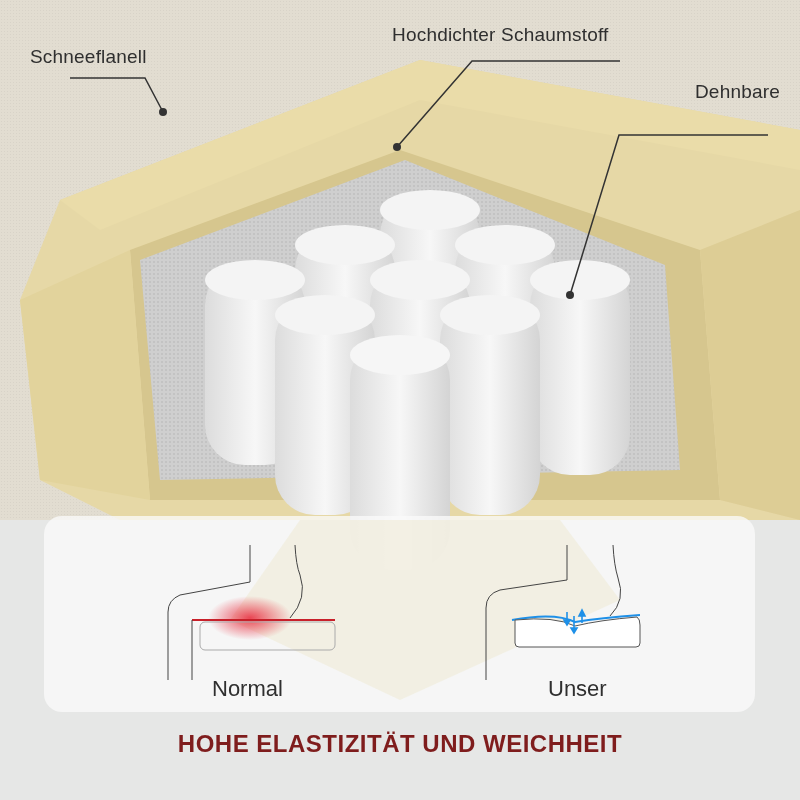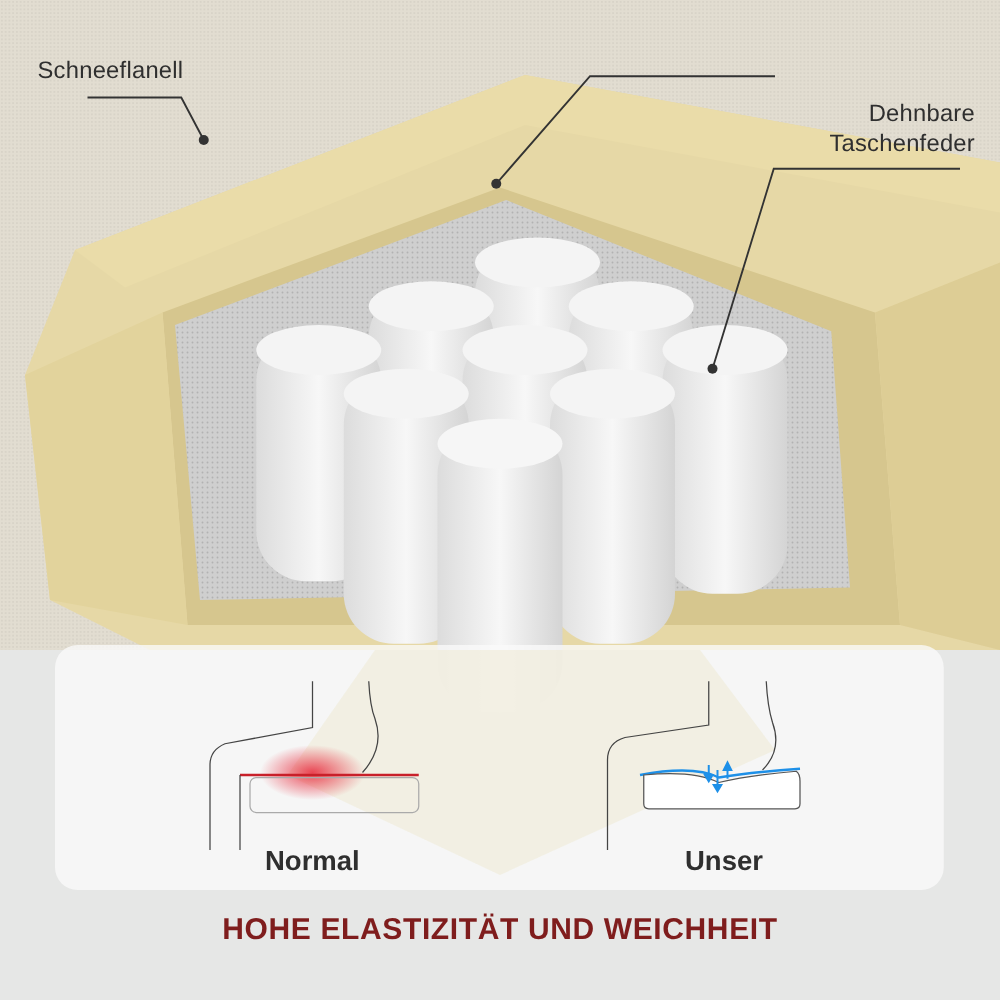--- a/index.html
+++ b/index.html
@@ -8,21 +8,21 @@
   .fabric{position:absolute;left:0;top:0;width:800px;height:520px;
     background-color:#e2ddd1;
     background-image:radial-gradient(rgba(0,0,0,0.045) 0.6px, transparent 0.8px);
     background-size:3px 3px;}
   svg.illus{position:absolute;left:0;top:0;}
   .label{position:absolute;color:#2f2f2f;font-size:19px;letter-spacing:0.2px;}
   .lbl-schnee{left:30px;top:46px;}
   .lbl-hoch{left:392px;top:24px;}
   .lbl-dehn{left:600px;top:80px;text-align:right;line-height:24px;width:180px;}
   .panel{position:absolute;left:44px;top:516px;width:711px;height:196px;border-radius:18px;background:rgba(250,250,250,0.78);}
-  .cap{position:absolute;font-size:22px;color:#2f2f2f;font-weight:bold;}
+  .cap{position:absolute;font-size:22px;color:#2f2f2f;}
   .cap-normal{left:212px;top:676px;}
   .cap-unser{left:548px;top:676px;}
   .headline{position:absolute;left:0;top:730px;width:800px;text-align:center;font-size:24px;font-weight:bold;color:#7f1d1d;letter-spacing:0.5px;white-space:nowrap;}
 </style>
 </head>
 <body>
 
 <div class="stage">
   <div class="fabric"></div>
 
@@ -103,23 +103,23 @@
       <path d="M620,61 L472,61 L397,147"></path>
       <circle cx="397" cy="147" r="4" fill="#333" stroke="none"></circle>
     </g>
     <g stroke="#333" stroke-width="1.5" fill="none">
       <path d="M768,135 L619,135 L570,295"></path>
       <circle cx="570" cy="295" r="4" fill="#333" stroke="none"></circle>
     </g>
   </svg>
 
   <div class="label lbl-schnee">Schneeflanell</div>
+  <div class="label lbl-hoch">Hochdichter Schaumstoff</div>
   <div class="label lbl-dehn">
     <div>Dehnbare</div>
-    <div>Taschenfeder</div>
   </div>
 
   <div class="panel"></div>
 
   <svg class="illus" width="800" height="800" viewBox="0 0 800 800">
 
     <path d="M560,520 L620,600 L400,700 L230,620 L300,520" fill="#efe9d3" opacity="0.55"></path>
 
     <g>
       <ellipse cx="250" cy="618" rx="42" ry="22" fill="url(#red)"></ellipse>

